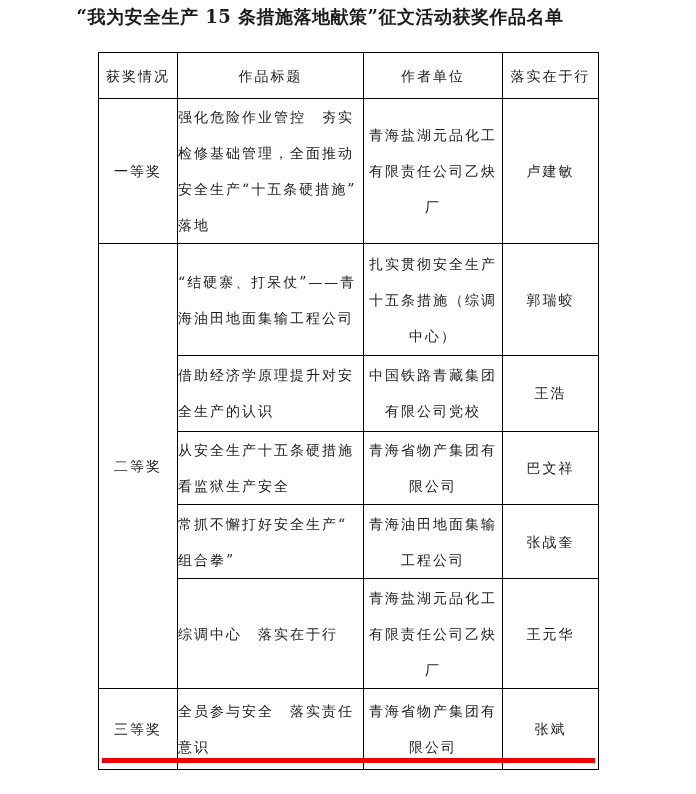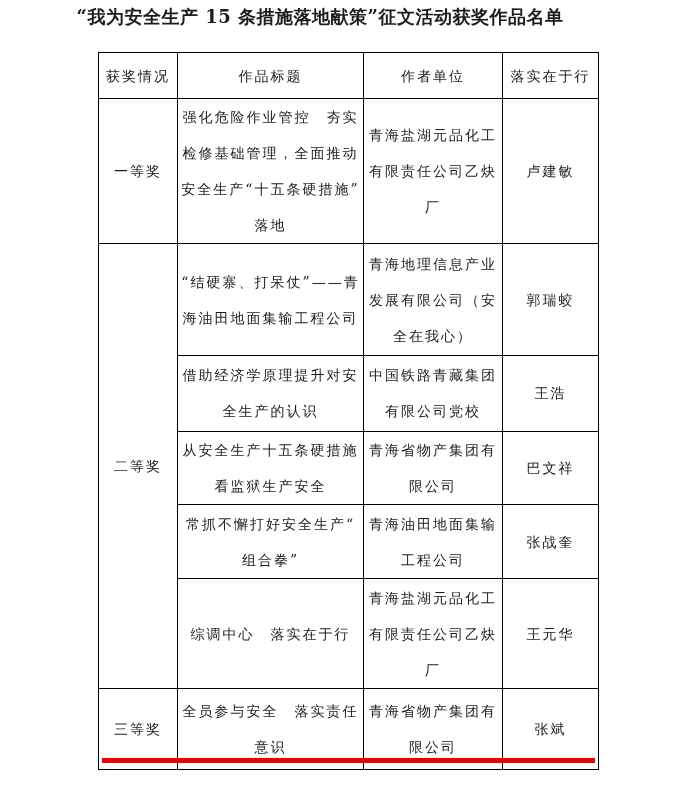--- a/index.html
+++ b/index.html
@@ -46,21 +46,21 @@
     overflow: hidden;
   }
   .awards th {
     text-align: center;
     height: 45px;
   }
   .cell-award, .cell-unit, .cell-name {
     text-align: center;
   }
   .cell-title {
-    text-align: center;
+    text-align: left;
     padding: 2px 10px 2px 12px;
     line-break: anywhere;
     word-break: break-all;
   }
   .cell-unit {
     padding: 2px 9px;
     line-break: anywhere;
     word-break: break-all;
     margin-top: 32px;
   }
@@ -101,21 +101,21 @@
     </tr>
     <tr class="h-r1">
       <td class="cell-award" rowspan="1">一等奖</td>
       <td class="cell-title">强化危险作业管控　夯实检修基础管理，全面推动安全生产“十五条硬措施”落地</td>
       <td class="cell-unit">青海盐湖元品化工有限责任公司乙炔厂</td>
       <td class="cell-name">卢建敏</td>
     </tr>
     <tr class="h-r2">
       <td class="cell-award" rowspan="5">二等奖</td>
       <td class="cell-title">“结硬寨、打呆仗”——青海油田地面集输工程公司</td>
-      <td class="cell-unit">青海地理信息产业发展有限公司（安全在我心）</td>
+      <td class="cell-unit">扎实贯彻安全生产十五条措施（综调中心）</td>
       <td class="cell-name">郭瑞蛟</td>
     </tr>
     <tr class="h-r3">
       <td class="cell-title">借助经济学原理提升对安全生产的认识</td>
       <td class="cell-unit">中国铁路青藏集团有限公司党校</td>
       <td class="cell-name">王浩</td>
     </tr>
     <tr class="h-r4">
       <td class="cell-title">从安全生产十五条硬措施看监狱生产安全</td>
       <td class="cell-unit">青海省物产集团有限公司</td>

